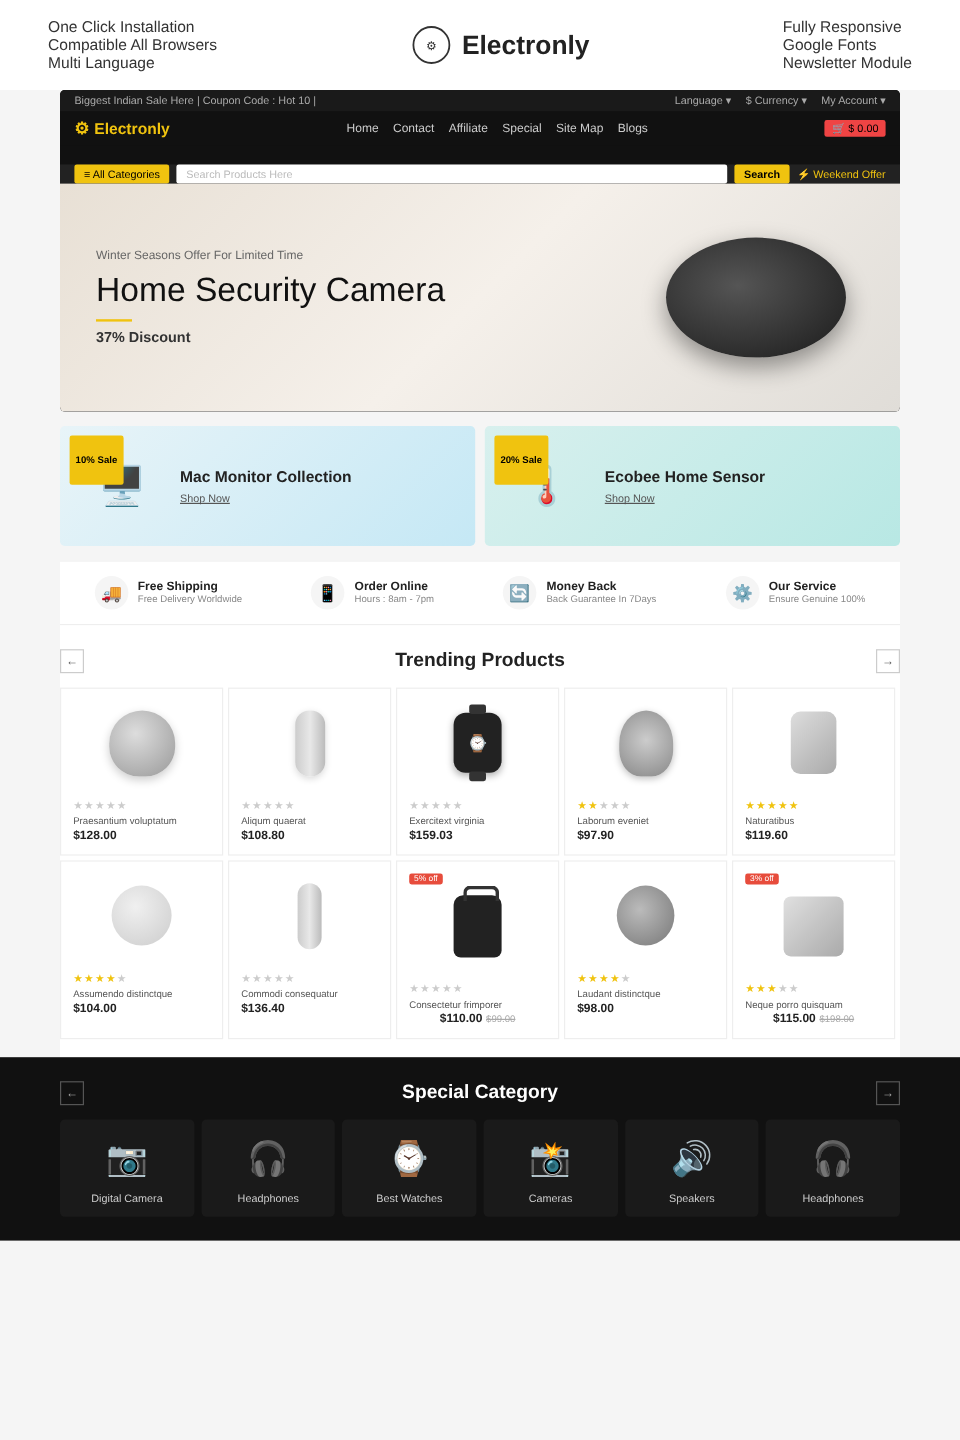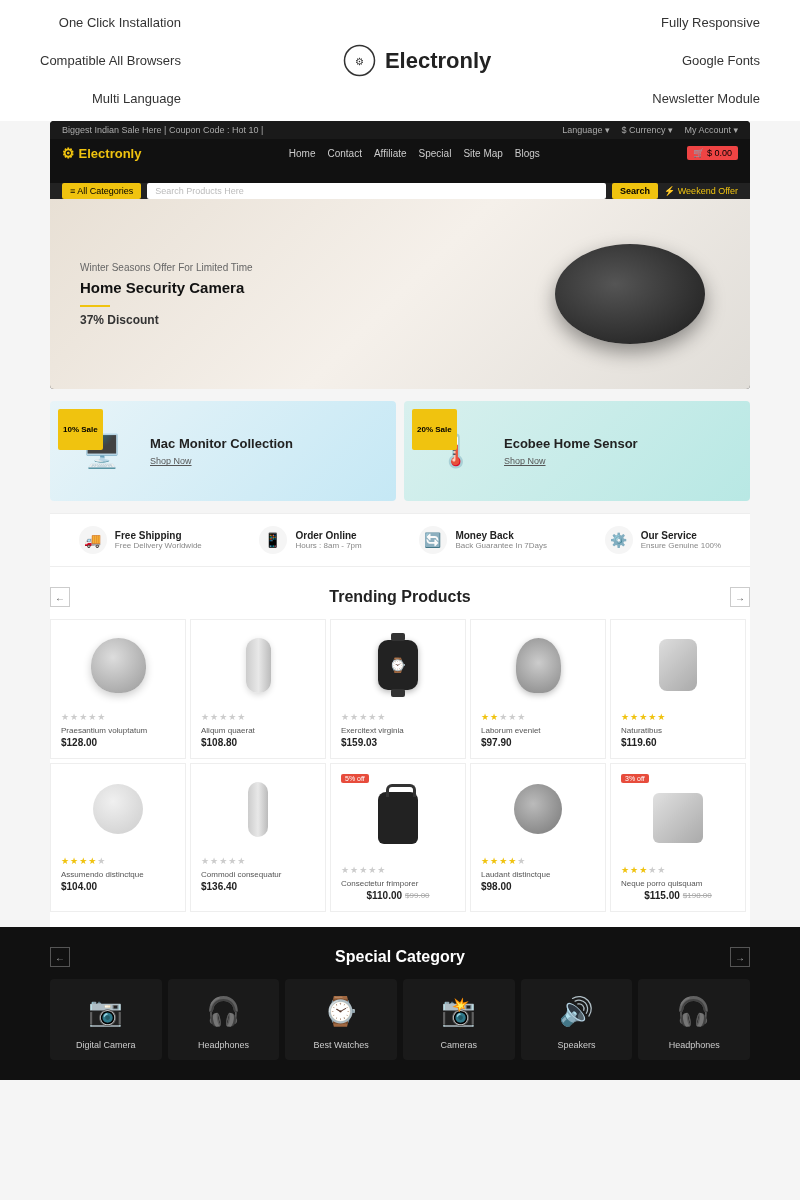--- a/index.html
+++ b/index.html
@@ -9,22 +9,21 @@
     .feature-bar {
       background: #fff;
       padding: 15px 40px;
       display: flex;
       justify-content: space-between;
       align-items: center;
     }
     .feature-bar-left, .feature-bar-right {
       display: flex;
       flex-direction: column;
-      gap: 23px;
-      text-align: right;
+      gap: 0;
     }
     .feature-bar-left span, .feature-bar-right span {
       font-size: 13px;
       color: #333;
     }
     .feature-bar-center {
       display: flex;
       flex-direction: column;
       align-items: center;
     }
@@ -157,22 +156,22 @@
     }
     .hero-content {
       z-index: 2;
     }
     .hero-subtitle {
       font-size: 10px;
       color: #666;
       margin-bottom: 6px;
     }
     .hero-title {
-      font-size: 15px;
-      font-weight: bold;
+      font-size: 28px;
+      font-weight: normal;
       color: #111;
       line-height: 1.2;
       margin-bottom: 8px;
     }
     .hero-divider {
       width: 30px;
       height: 2px;
       background: #f0c30f;
       margin: 6px 0;
     }

